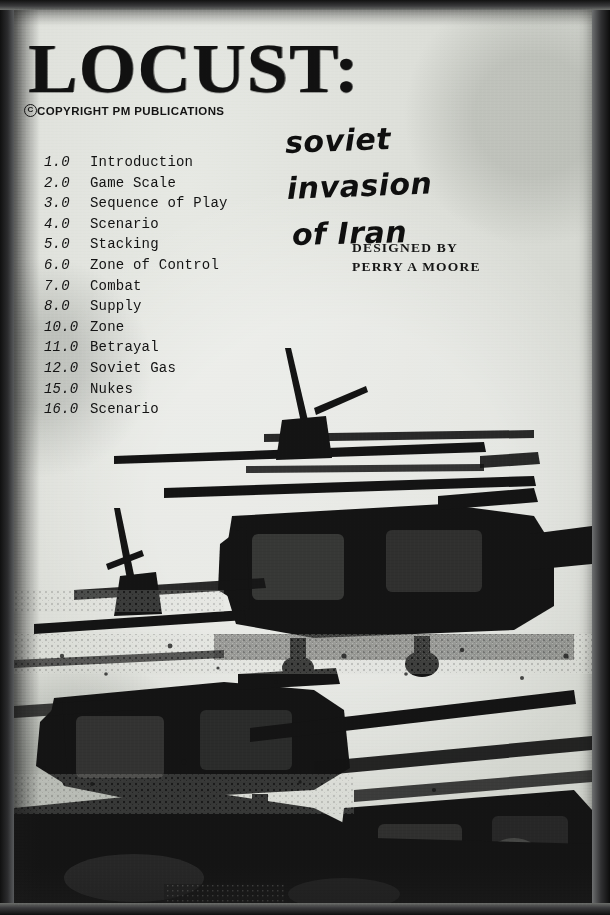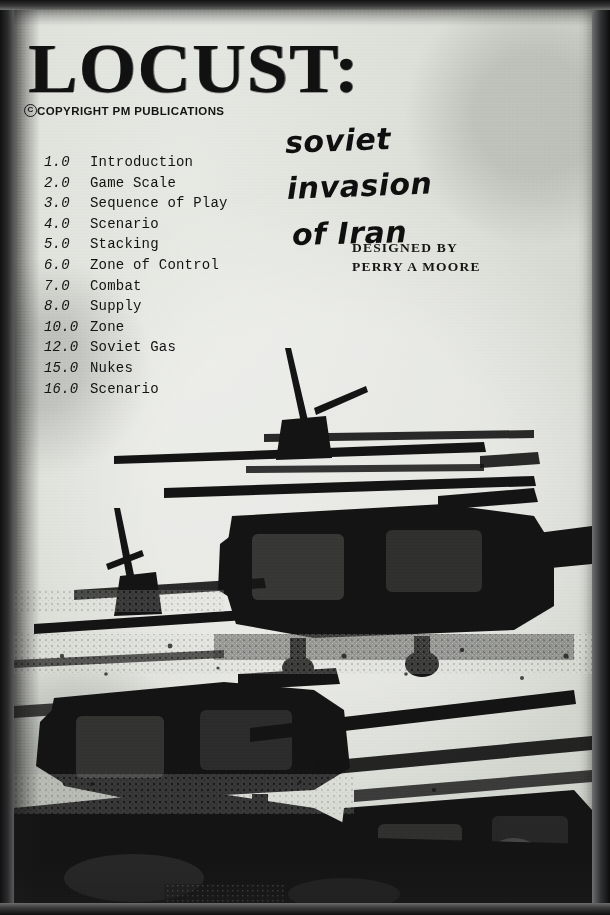--- a/index.html
+++ b/index.html
@@ -244,20 +244,21 @@
       <div id="toc">
           <div class="row"><span class="num">1.0</span><span>Introduction</span></div>
           <div class="row"><span class="num">2.0</span><span>Game Scale</span></div>
           <div class="row"><span class="num">3.0</span><span>Sequence of Play</span></div>
           <div class="row"><span class="num">4.0</span><span>Scenario</span></div>
           <div class="row"><span class="num">5.0</span><span>Stacking</span></div>
           <div class="row"><span class="num">6.0</span><span>Zone of Control</span></div>
           <div class="row"><span class="num">7.0</span><span>Combat</span></div>
           <div class="row"><span class="num">8.0</span><span>Supply</span></div>
           <div class="row"><span class="num">10.0</span><span>Zone</span></div>
+          <div class="row"><span class="num">11.0</span><span>Betrayal</span></div>
           <div class="row"><span class="num">12.0</span><span>Soviet Gas</span></div>
           <div class="row"><span class="num">15.0</span><span>Nukes</span></div>
           <div class="row"><span class="num">16.0</span><span>Scenario</span></div>
         </div>
 
     </div>
 
     <div id="art">
       <svg width="578" height="568" viewBox="0 0 578 568" xmlns="http://www.w3.org/2000/svg">
         <defs>

